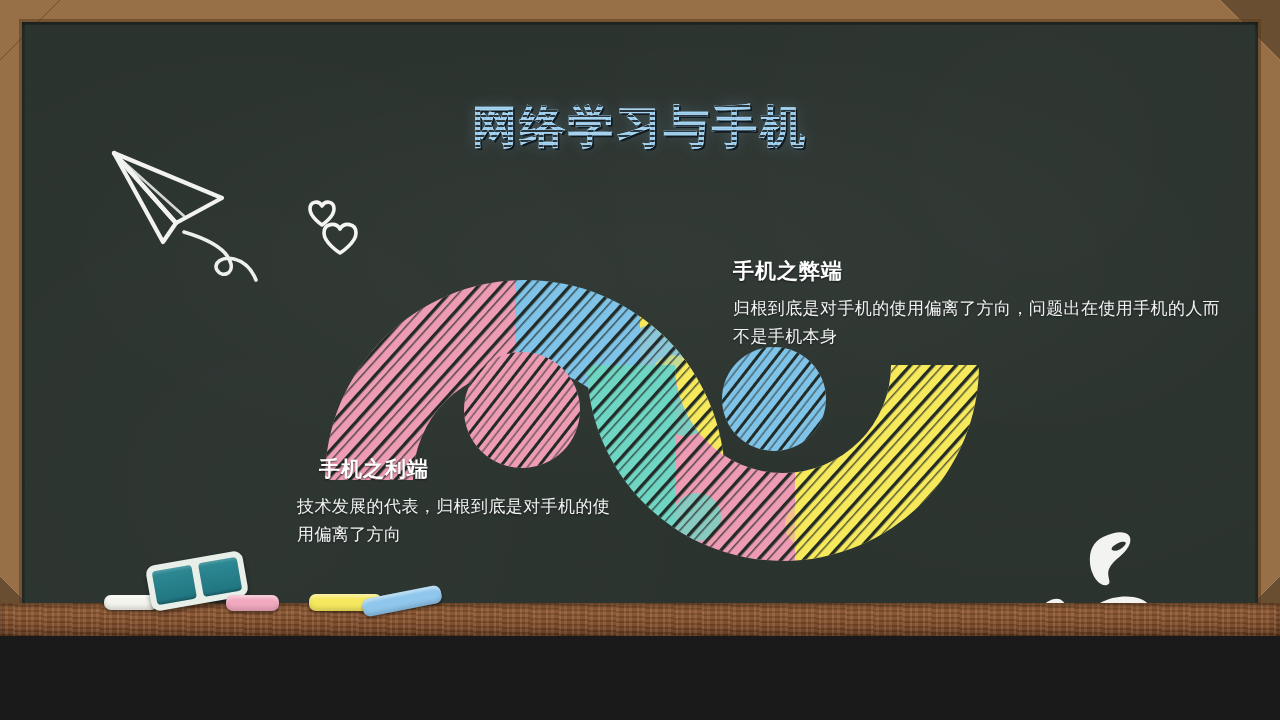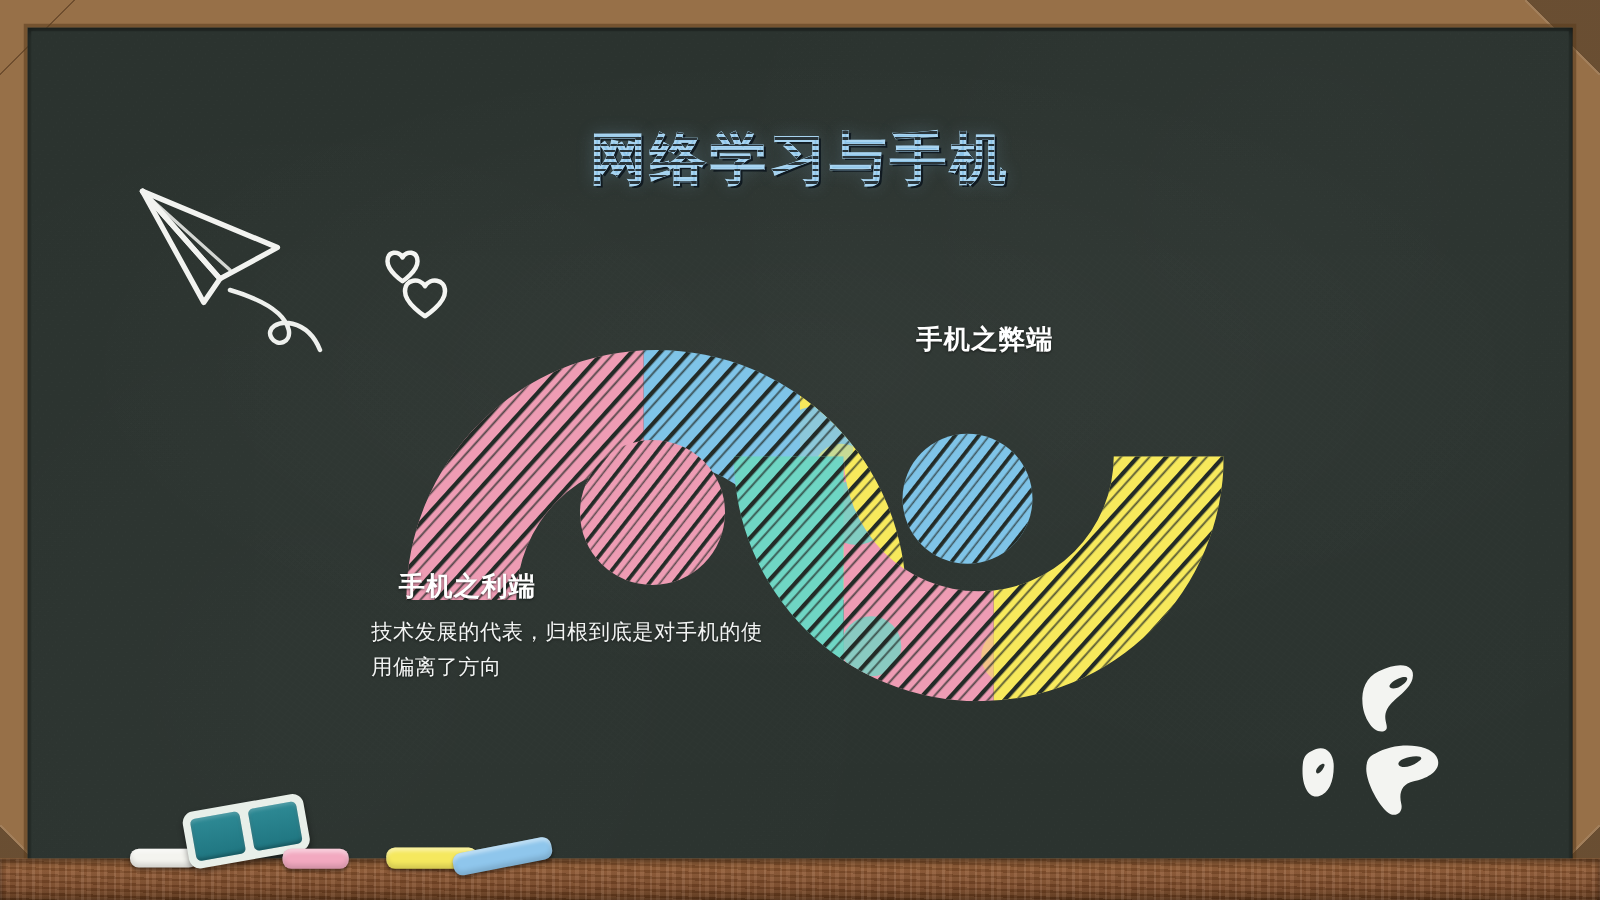--- a/index.html
+++ b/index.html
@@ -3,21 +3,21 @@
 <meta charset="utf-8">
 <title>网络学习与手机</title>
 <style>
   html,body{margin:0;padding:0;background:#1a1a1a;}
   body{
     font-family:"Liberation Sans","DejaVu Sans",sans-serif;
     -webkit-font-smoothing:antialiased;
   }
   #slide{
     position:relative;
-    width:1280px;height:720px;
+    width:1280px;height:636px;
     overflow:hidden;
     background:#6b4a2b;
   }
 
   
   .wood-frame{
     position:absolute;inset:0;
     background:
       repeating-linear-gradient(90deg,
         rgba(255,255,255,.055) 0px, rgba(255,255,255,.055) 1px,
@@ -271,20 +271,21 @@
         <path d="M100 20 C96 25 90 27 87 25 C85 23 90 19 96 17 C100 16 102 17 100 20 Z" fill="#2b332f"></path>
         <path d="M24 76 C34 70 42 76 42 88 C42 100 38 110 30 112 C22 114 17 104 17 92 C17 83 18 79 24 76 Z"></path>
         <path d="M34 89 C32 93 29 95 28 93 C27 91 30 87 33 86 C35 86 35 87 34 89 Z" fill="#2b332f"></path>
         <path d="M75 78 C92 68 118 70 124 80 C130 90 118 98 106 100 C96 102 94 110 96 118 C98 126 90 130 84 124 C76 116 68 100 68 90 C68 84 70 80 75 78 Z"></path>
         <path d="M110 84 C104 89 96 90 94 87 C92 84 100 80 108 80 C113 80 113 82 110 84 Z" fill="#2b332f"></path>
       </g>
     </svg>
 
     <div class="txt-block" id="block-cons">
       <p class="txt-head">手机之弊端</p>
+      <p class="txt-body">归根到底是对手机的使用偏离了方向，问题出在使用手机的人而不是手机本身</p>
     </div>
 
     <div class="txt-block" id="block-pros">
       <p class="txt-head">手机之利端</p>
       <p class="txt-body">技术发展的代表，归根到底是对手机的使用偏离了方向</p>
     </div>
   </div>
 
   <div class="ledge"></div>
 

